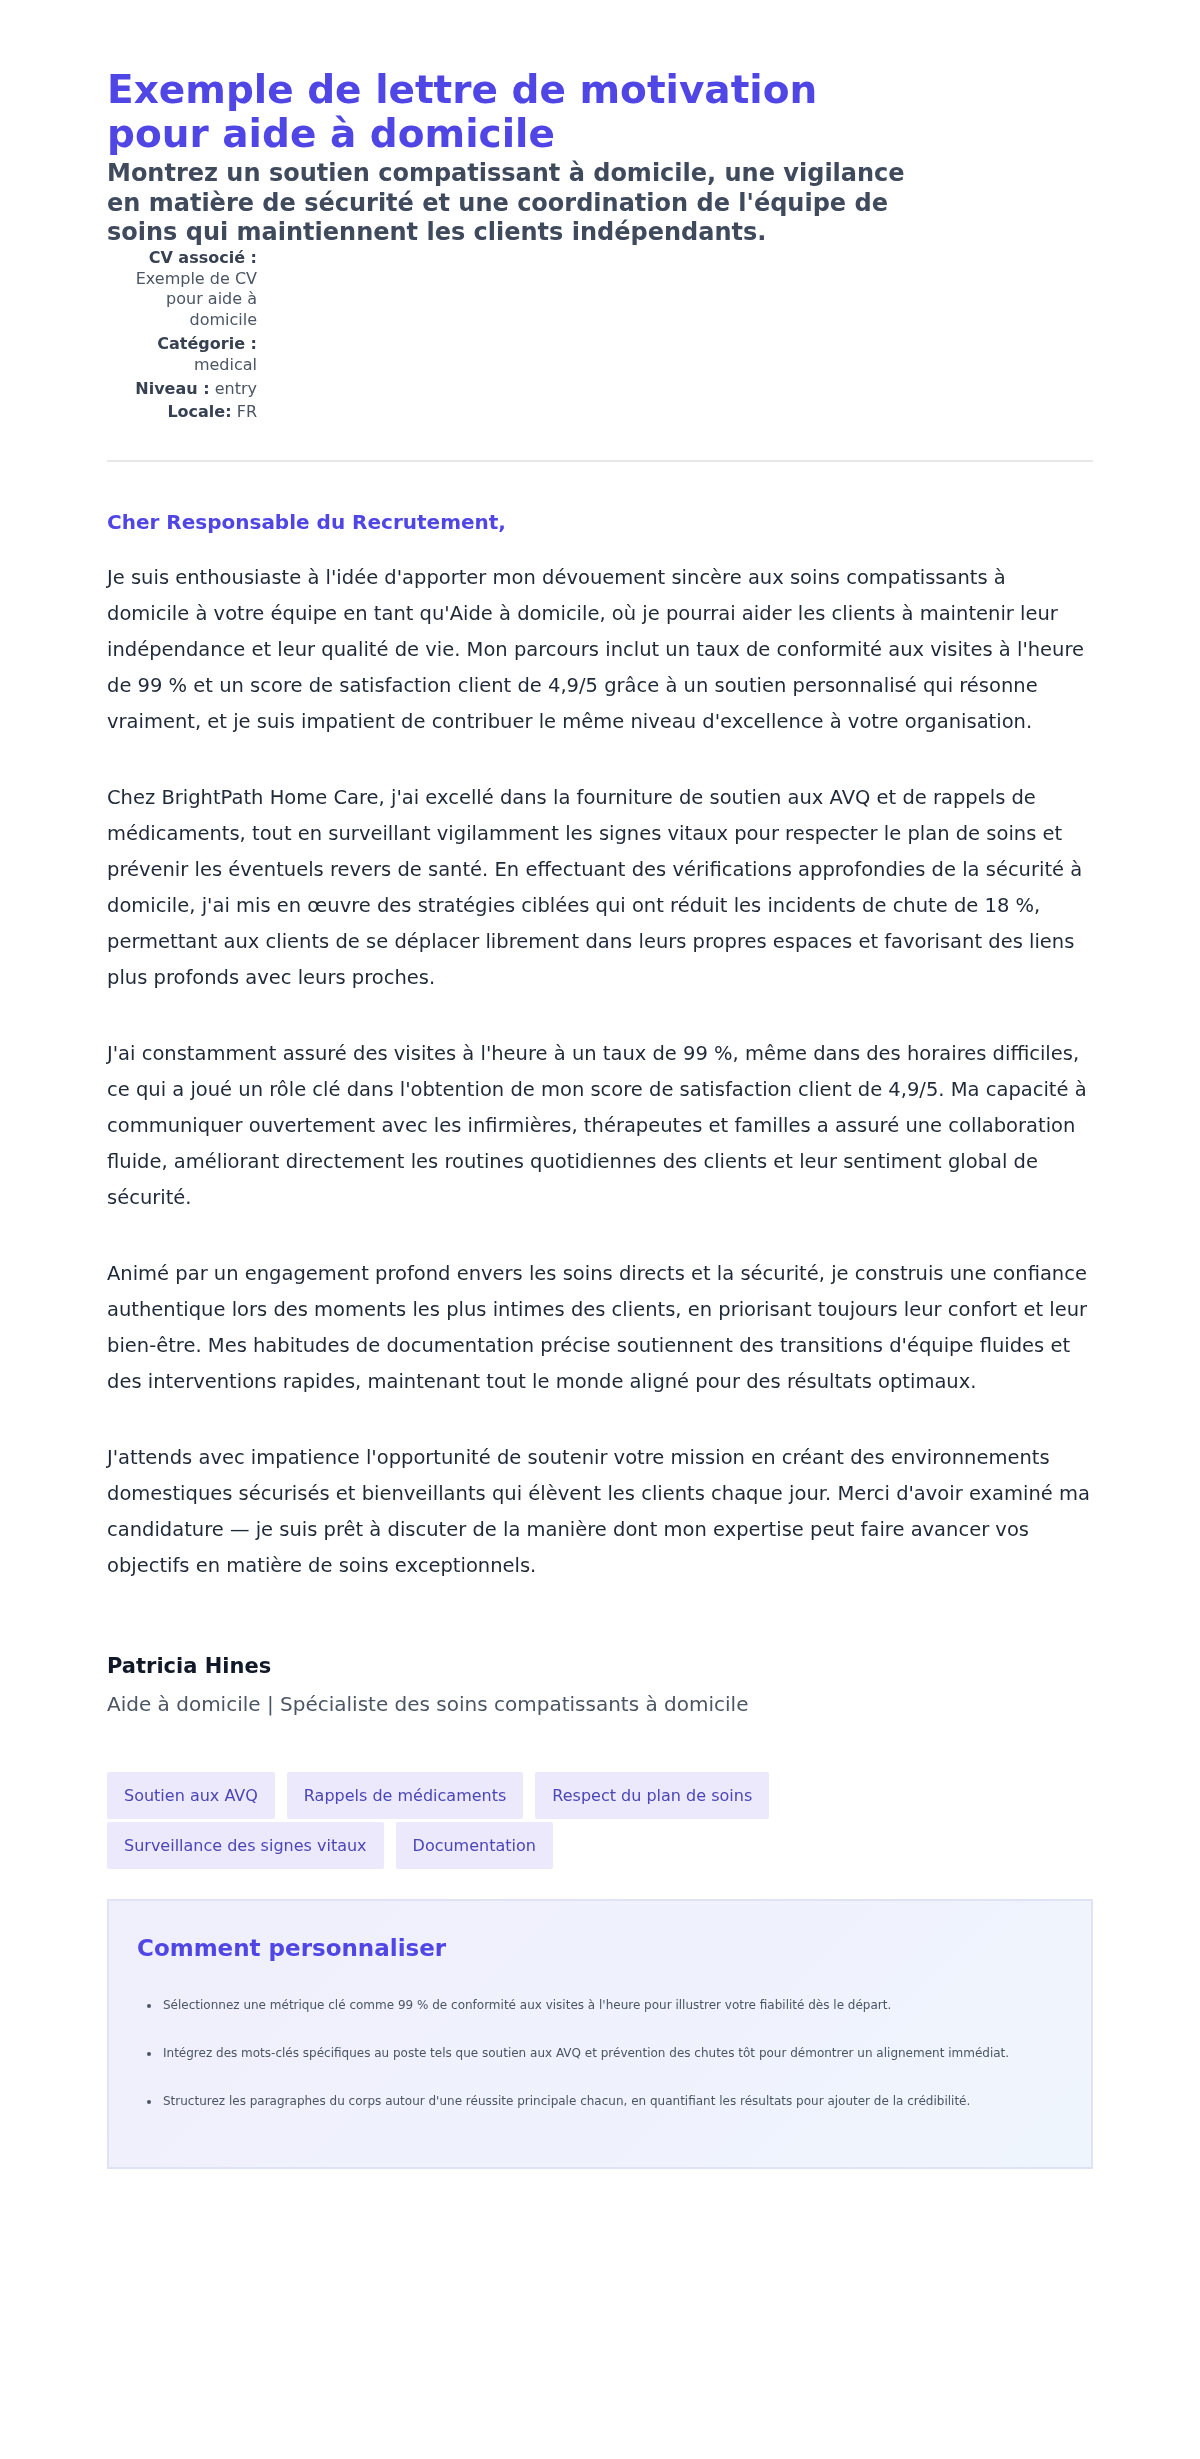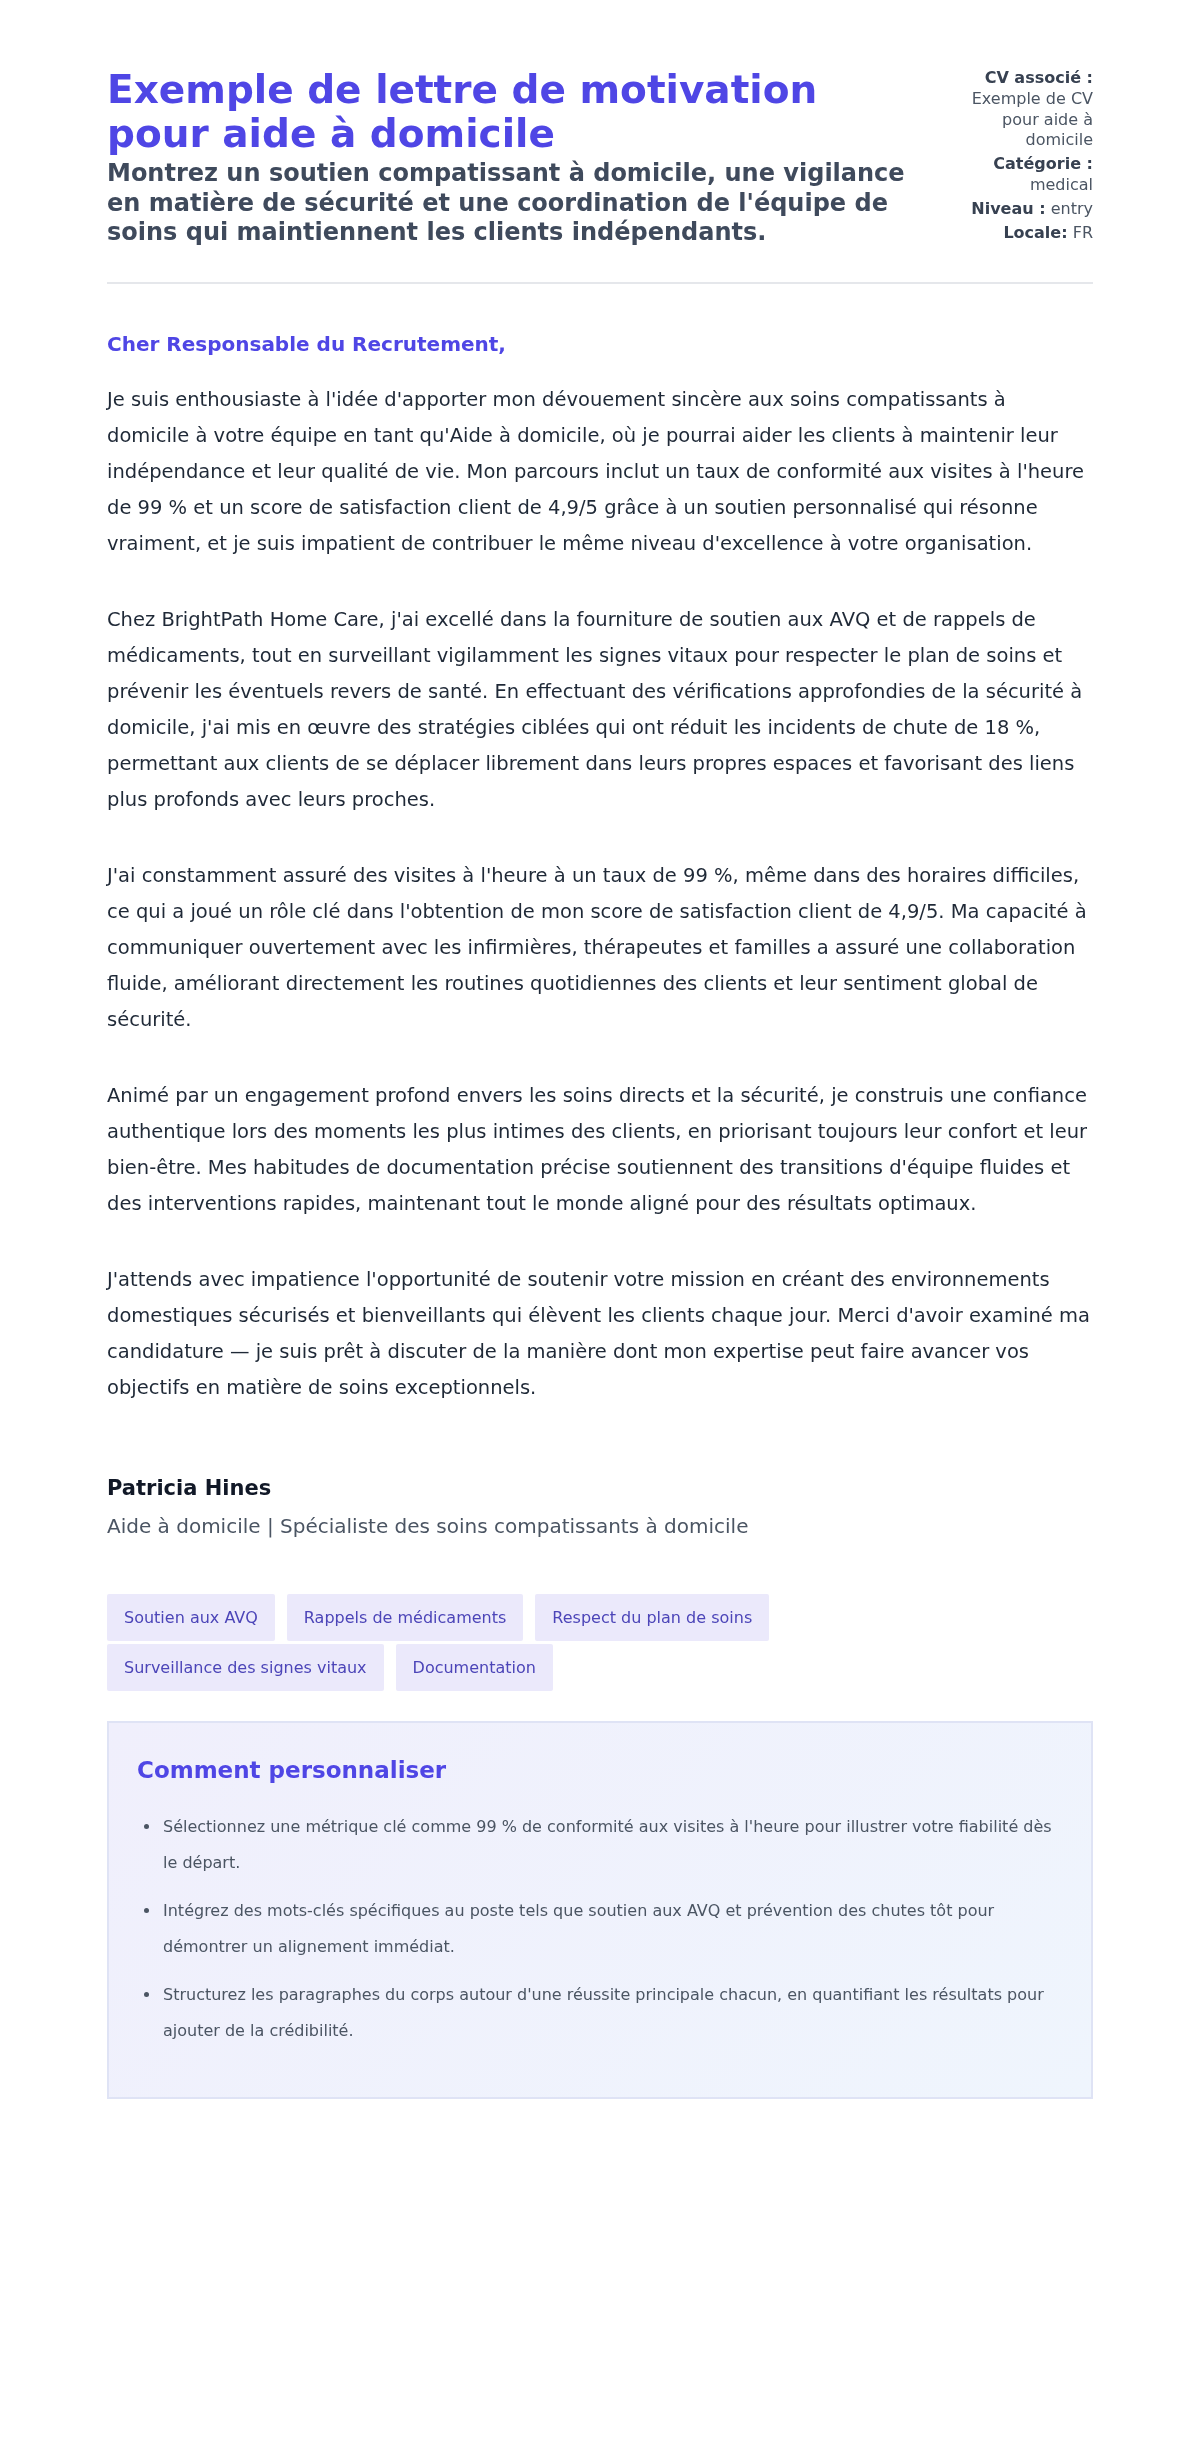--- a/index.html
+++ b/index.html
@@ -13,20 +13,21 @@
   .page {
     width: 1200px;
     padding: 68px 107px 60px 107px;
   }
   .header {
     display: flex;
     justify-content: space-between;
     align-items: flex-start;
     padding-bottom: 34px;
     border-bottom: 2px solid #e5e7eb;
+    flex-direction: column;
   }
   .header-left { width: 820px; }
   .title {
     font-size: 39px;
     font-weight: bold;
     line-height: 1.12;
     color: #4f46e5;
   }
   .subtitle {
     font-size: 24px;
@@ -92,21 +93,21 @@
     font-size: 23px;
     font-weight: bold;
     color: #4f46e5;
   }
   .tips-list {
     margin-top: 26px;
     padding-left: 24px;
     color: #4b5563;
   }
   .tips-list li {
-    font-size: 16px;
+    font-size: 12px;
     line-height: 36px;
     margin-bottom: 12px;
     padding-left: 2px;
   }
 </style>
 </head>
 <body>
 
 <div class="page">
 

